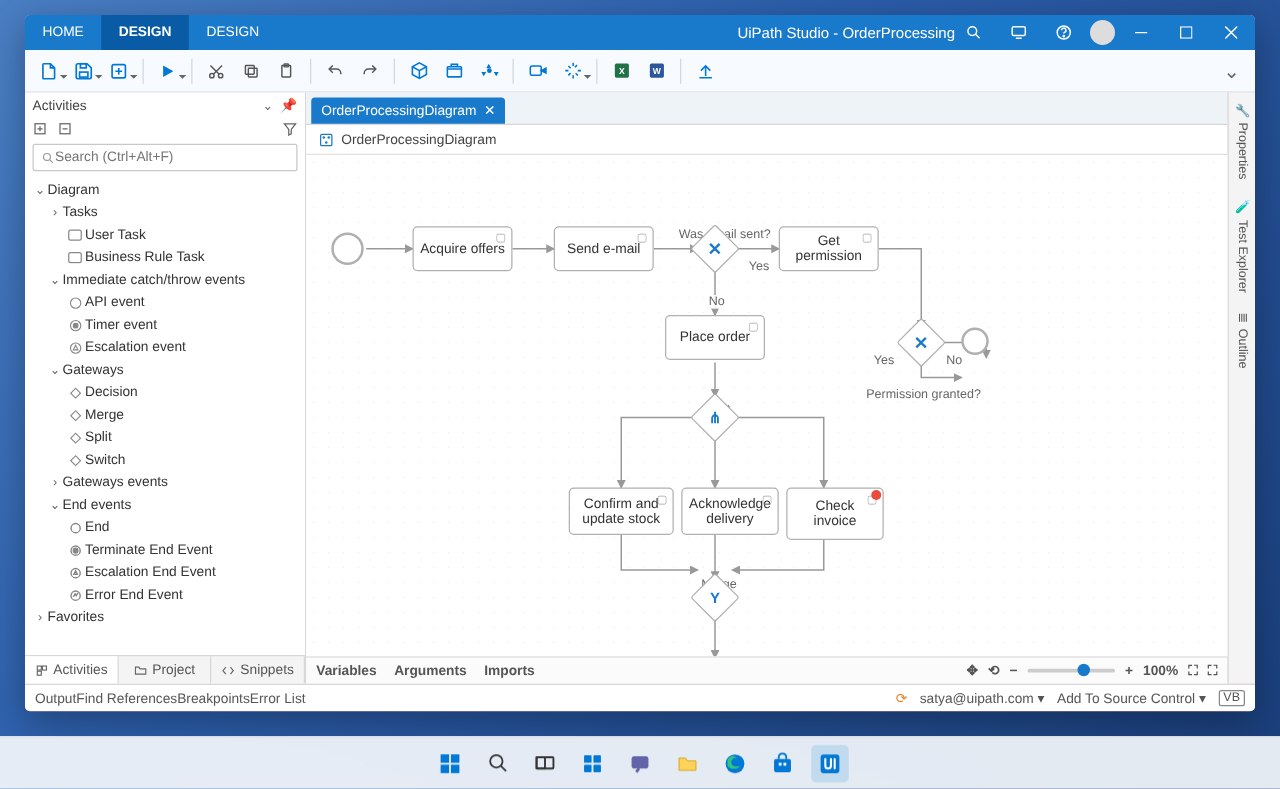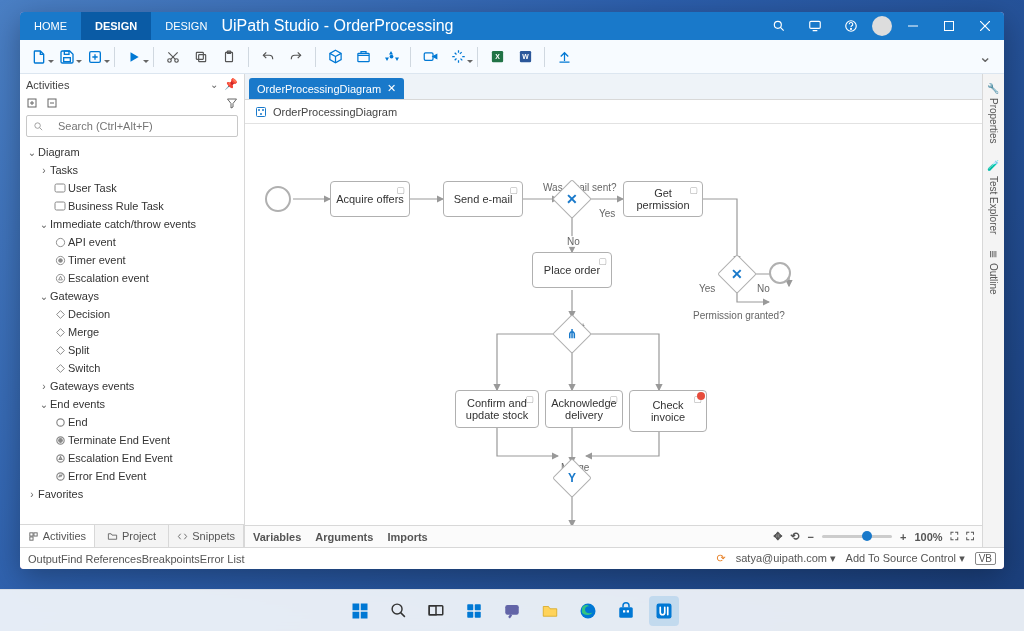--- a/index.html
+++ b/index.html
@@ -6,21 +6,21 @@
   html, body { width: 1024px; height: 631px; overflow: hidden; }
   body { background: linear-gradient(135deg, #4a7fc4 0%, #2c5eab 40%, #1a3e7a 100%); }
 
   .window { position: absolute; top: 12px; left: 20px; width: 984px; height: 557px; background: #f9a8d4; box-shadow: 0 8px 30px rgba(0,0,0,0.3); border-radius: 4px; overflow: hidden; display: flex; flex-direction: column; }
 
   
   .titlebar { height: 28px; background: #1979ca; display: flex; align-items: center; color: #fff; font-size: 11px; }
   .titlebar .menu-tabs { display: flex; }
   .menu-tab { padding: 0 14px; height: 28px; line-height: 28px; cursor: pointer; }
   .menu-tab.active { background: #0a5ba5; font-weight: 600; }
-  .titlebar .title-center { flex: 1; text-align: left; font-size: 16px; }
+  .titlebar .title-center { flex: 1; text-align: right; font-size: 12px; }
   .titlebar .win-controls { display: flex; align-items: center; gap: 6px; padding-right: 4px; }
   .win-btn { width: 30px; height: 28px; display: flex; align-items: center; justify-content: center; cursor: pointer; }
   .avatar { width: 20px; height: 20px; border-radius: 50%; background: #ddd; }
 
   
   .ribbon { height: 34px; background: #f7fbff; border-bottom: 1px solid #dce6f0; display: flex; align-items: center; padding: 0 6px; gap: 2px; }
   .ribbon-btn { width: 26px; height: 26px; display: flex; align-items: center; justify-content: center; color: #0078d4; cursor: pointer; position: relative; }
   .ribbon-btn .caret::after { content: ""; position: absolute; right: -2px; bottom: 4px; border: 3px solid transparent; border-top-color: #666; }
   .ribbon-sep { width: 1px; height: 20px; background: #d0d8e0; margin: 0 4px; }
   .ribbon .spacer { flex: 1; }
@@ -28,21 +28,21 @@
 
   
   .body { flex: 1; display: flex; min-height: 0; }
 
   
   .activities { width: 225px; background: #fff; border-right: 1px solid #d8d8d8; display: flex; flex-direction: column; font-size: 11px; }
   .activities-header { display: flex; align-items: center; padding: 4px 6px; color: #444; }
   .activities-header .title { flex: 1; font-size: 11px; }
   .activities-toolbar { display: flex; align-items: center; padding: 2px 6px 4px; gap: 8px; color: #666; }
   .search-box { margin: 2px 6px 6px; border: 1px solid #c8c8c8; height: 22px; display: flex; align-items: center; padding: 0 6px; color: #888; border-radius: 2px; }
-  .search-box input { border: none; outline: none; flex: 1; font-size: 11px; color: #333; background: transparent; margin-left: 14px; }
+  .search-box input { border: none; outline: none; flex: 1; font-size: 11px; color: #333; background: transparent; }
   .tree { flex: 1; overflow: auto; padding: 0 4px 4px; }
   .tree-item { display: flex; align-items: center; height: 18px; color: #333; cursor: pointer; white-space: nowrap; }
   .tree-item .exp { width: 12px; text-align: center; color: #666; font-size: 10px; }
   .tree-item .icon { width: 16px; display: flex; justify-content: center; color: #888; }
   .indent-0 { padding-left: 2px; }
   .indent-1 { padding-left: 14px; }
   .indent-2 { padding-left: 28px; }
   .panel-tabs-bottom { display: flex; border-top: 1px solid #d8d8d8; background: #f4f4f4; }
   .panel-tab-b { flex: 1; height: 22px; display: flex; align-items: center; justify-content: center; gap: 4px; font-size: 11px; color: #555; border-right: 1px solid #d8d8d8; cursor: pointer; }
   .panel-tab-b.active { background: #fff; }

